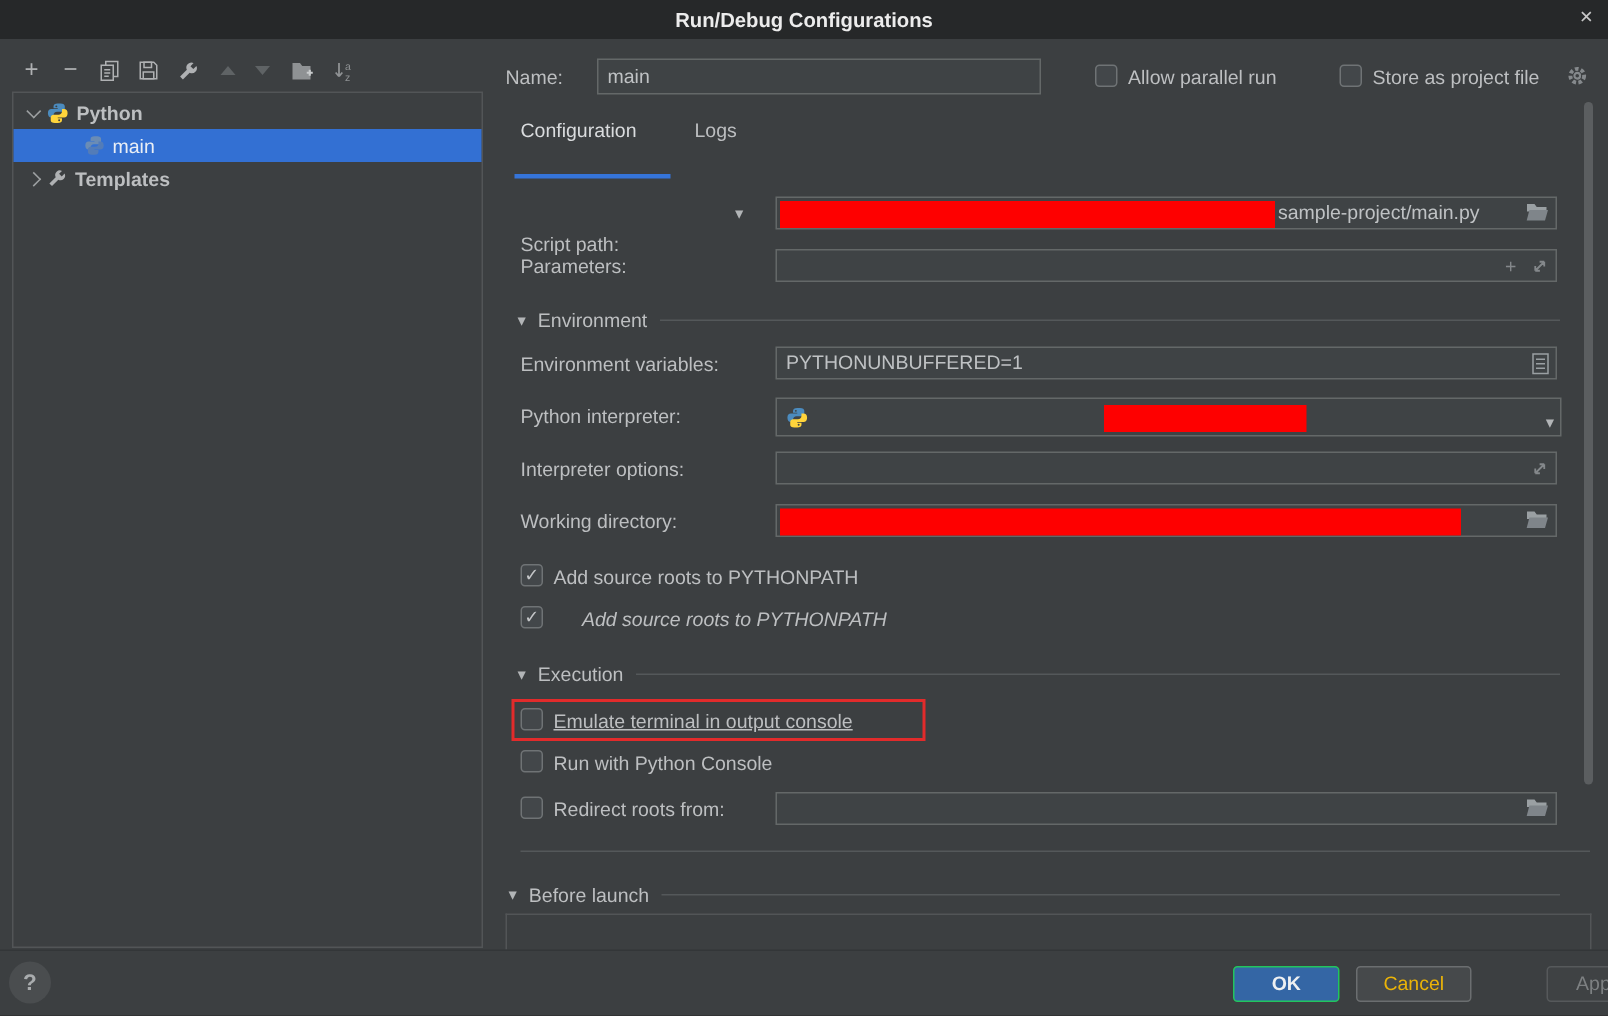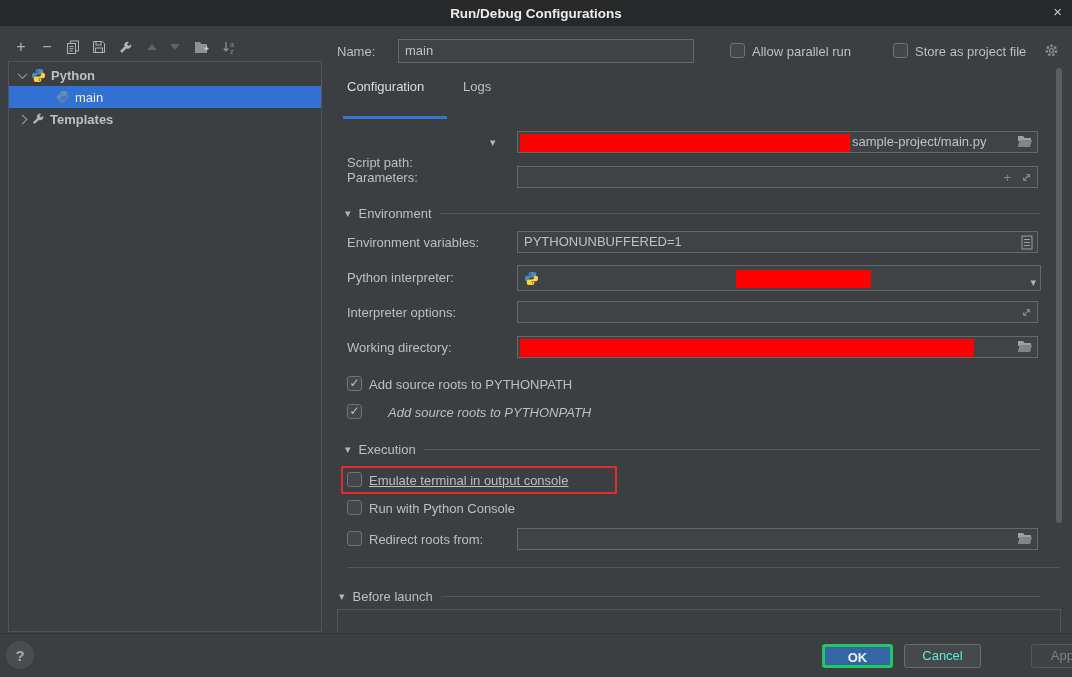--- a/index.html
+++ b/index.html
@@ -58,22 +58,22 @@
 
   .hibox { position:absolute; border:2px solid var(--highlight-red,#e22b2b); }
 
   .scrollbar { position:absolute; left:1055px; top:62px; width:8px; height:500px; }
   .scrollthumb { position:absolute; left:1px; top:6px; width:6px; height:455px; background:#5b5e60; border-radius:3px; }
 
   .blbox { position:absolute; left:337px; top:609px; width:724px; height:24px; border:1px solid #525557; border-bottom:none; }
   .botline { position:absolute; left:0; top:633px; width:1072px; height:1px; background:#333638; }
 
   .btn { position:absolute; top:644px; height:24px; border-radius:3px; text-align:center; line-height:22px; }
-  .btn.ok { left:822px; width:71px; background:var(--ok-button,#3466a5); border:3px solid #22c55e; color:#eef0f2; font-weight:bold; }
-  .btn.cancel { left:904px; width:77px; background:#46494b; border:1px solid #6b6e70; color:#5eead4; }
+  .btn.ok { left:822px; width:71px; background:var(--ok-button,#3466a5); border:1px solid #22c55e; color:#eef0f2; font-weight:bold; }
+  .btn.cancel { left:904px; width:77px; background:#46494b; border:1px solid #6b6e70; color:#eab308; }
   .btn.apply { left:991px; width:72px; background:#3f4244; border:1px solid #56595b; color:#7d8082;margin-left:40px; }
 
   svg { display:block; }
 </style>
 </head>
 <body>
 
 <div class="dialog">
 
   <div class="titlebar">

